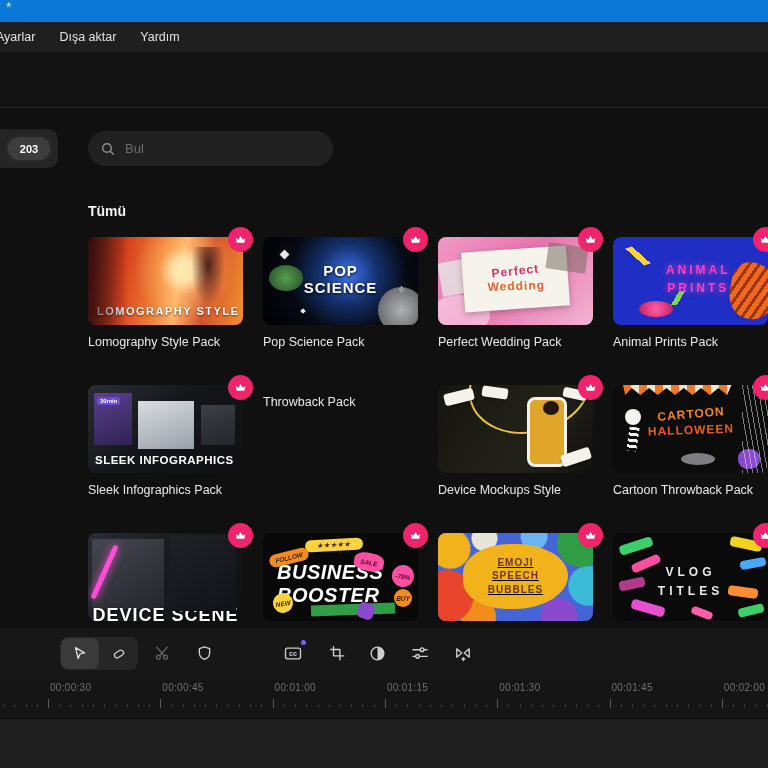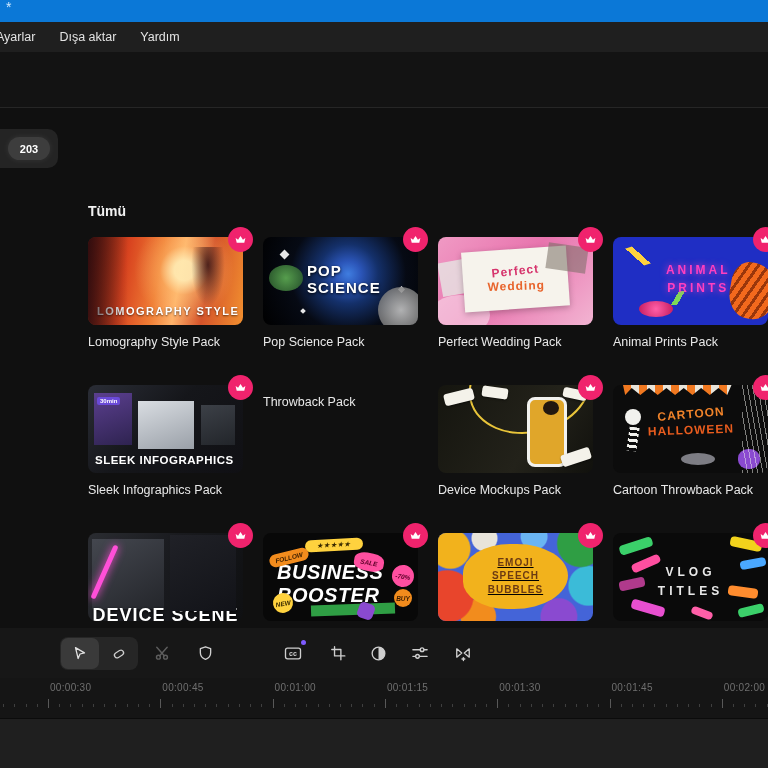--- a/index.html
+++ b/index.html
@@ -35,21 +35,21 @@
   .caption{margin-top:10px;font-size:12.5px;color:#e8e8e8;height:15px;white-space:nowrap;}
   .art i{position:absolute;display:block;}
   .art .t{position:absolute;font-weight:800;}
   
   .a1{background:linear-gradient(100deg,#6b1a0e,#d8431f 25%,#f07e35 45%,#ffb36b 58%,#d4532a 75%,#f2902f);}
   .a1::before{content:"";position:absolute;inset:0;background:radial-gradient(circle at 62% 38%,rgba(255,236,180,.9) 0 9%,rgba(255,200,120,.35) 22%,transparent 45%);}
   .a1::after{content:"";position:absolute;left:0;top:0;width:26%;height:100%;background:linear-gradient(90deg,rgba(30,8,14,.75),transparent);}
   .a1 .t{left:9px;bottom:8px;color:#fff;font-size:11px;letter-spacing:1.5px;text-shadow:0 1px 2px rgba(0,0,0,.6);}
   .a1 .x1{right:18px;top:10px;width:34px;height:60px;background:radial-gradient(ellipse at 50% 30%,rgba(40,10,16,.8),transparent 70%);}
   .a2{background:radial-gradient(circle at 55% 42%,#3f7de0 0%,#2b55b8 13%,#14306a 30%,#060a14 58%,#000 100%);}
-  .a2 .t{left:0;right:0;top:26px;color:#fff;font-size:15px;letter-spacing:1px;line-height:1.1;text-shadow:0 1px 3px #000;margin-left:44px;}
+  .a2 .t{left:0;right:0;top:26px;text-align:center;color:#fff;font-size:15px;letter-spacing:1px;line-height:1.1;text-shadow:0 1px 3px #000;}
   .a2 .sp{width:7px;height:7px;background:#fff;transform:rotate(45deg);opacity:.9;}
   .a2 .s1{left:18px;top:14px;}.a2 .s2{right:14px;top:50px;width:5px;height:5px;}.a2 .s3{left:38px;bottom:12px;width:4px;height:4px;}
   .a2 .x1{left:6px;top:28px;width:34px;height:26px;border-radius:50%;background:radial-gradient(circle,#5fae54,#27542a);opacity:.9;}
   .a2 .x2{right:-6px;bottom:-8px;width:46px;height:46px;border-radius:50%;background:radial-gradient(circle,#cfcfcf,#5a5a5a);opacity:.85;}
   .a3{background:linear-gradient(135deg,#f09ac4,#e874ae 45%,#f2b4d2);}
   .a3::before{content:"";position:absolute;left:-8px;bottom:-10px;width:60px;height:40px;border-radius:50%;background:rgba(255,255,255,.45);}
   .a3::after{content:"";position:absolute;right:6px;top:8px;width:40px;height:26px;background:rgba(120,110,100,.55);transform:rotate(8deg);}
   .a3 .paper{position:absolute;left:16%;top:14%;width:68%;height:68%;background:#f6f3ec;transform:rotate(-4deg);
     box-shadow:0 2px 6px rgba(0,0,0,.25);display:flex;flex-direction:column;align-items:center;justify-content:center;gap:1px;}
   .a3 .l1{color:#d6336c;font-size:12px;font-weight:900;letter-spacing:1px;transform:rotate(-2deg);}
@@ -138,21 +138,21 @@
   .a12 .p5{right:6px;top:6px;width:32px;height:10px;background:#f2d21c;transform:rotate(12deg);}
   .a12 .p6{right:2px;top:26px;width:26px;height:9px;background:#4aa8ff;transform:rotate(-10deg);}
   .a12 .p7{right:10px;bottom:24px;width:30px;height:10px;background:#ff8c2e;transform:rotate(8deg);}
   .a12 .p8{right:4px;bottom:6px;width:26px;height:9px;background:#3bd06a;transform:rotate(-14deg);}
   .a12 .p9{left:50%;bottom:4px;width:22px;height:8px;background:#ff5fa8;transform:rotate(20deg);}
   
   .toolbar{position:absolute;top:628px;left:0;right:0;height:50px;background:#171717;}
   .toolgroup{position:absolute;left:60px;top:9px;width:78px;height:33px;background:#262626;border-radius:8px;display:flex;}
   .toolseg{flex:1;display:flex;align-items:center;justify-content:center;border-radius:7px;}
   .toolseg.sel{background:#3a3a3a;margin:1px;}
-  .tbtn{position:absolute;top:15px;width:20px;height:20px;display:flex;align-items:center;justify-content:flex-end;}
+  .tbtn{position:absolute;top:15px;width:20px;height:20px;display:flex;align-items:center;justify-content:flex-start;}
   .ccwrap{position:relative;}
   .ccdot{position:absolute;top:-3px;right:-3px;width:5px;height:5px;border-radius:50%;background:#7e5bff;}
   .ruler{position:absolute;top:678px;left:0;right:0;height:40px;background:#151515;}
   .ruler .ts{position:absolute;top:4px;color:#6f6f6f;font-size:10px;letter-spacing:.3px;white-space:nowrap;}
   .ticks{position:absolute;left:0;right:0;top:21px;height:12px;}
   .tick{position:absolute;top:5px;width:1px;height:3px;background:#3f3f3f;}
   .tick.major{top:0;height:9px;background:#585858;}
   .track{position:absolute;top:718px;left:0;right:0;bottom:0;background:#1f1f1f;border-top:1px solid #0b0b0b;}
   svg{display:block;}
 </style>
@@ -170,20 +170,27 @@
 </div>
 
 <div class="topstrip"></div>
 
 <div class="panel">
 
   <div class="tabchip">
     <span class="countpill">203</span>
   </div>
 
+  <div class="search">
+    <svg width="16" height="16" viewBox="0 0 24 24" fill="none" stroke="#8f8f8f" stroke-width="2.2" stroke-linecap="round">
+      <circle cx="10.5" cy="10.5" r="6.5"></circle>
+        <path d="M15.5 15.5 L20 20"></path>
+    </svg>
+    <span class="ph">Bul</span>
+  </div>
 
   <div class="sectitle">Tümü</div>
 
   <div class="grid">
 
     <div class="card">
       <div class="thumb">
         <div class="art a1">
             <i class="x1"></i>
           <span class="t">LOMOGRAPHY STYLE</span>
@@ -283,21 +290,21 @@
             <i class="c c2"></i>
             <i class="c c3"></i>
             <i class="c c4"></i>
         </div>
         <span class="badge">
           <svg width="13" height="13" viewBox="0 0 24 24" fill="#fff">
               <path d="M3 9 L7.5 12.5 L12 5.5 L16.5 12.5 L21 9 L19 18 H5 Z"></path>
             </svg>
         </span>
       </div>
-      <div class="caption">Device Mockups Pack</div>
+      <div class="caption">Device Mockups Style</div>
     </div>
 
     <div class="card">
       <div class="thumb">
         <div class="art a8">
             <i class="x1"></i>
             <i class="x2"></i>
             <i class="x3"></i>
             <i class="x4"></i>
             <i class="x5"></i>

